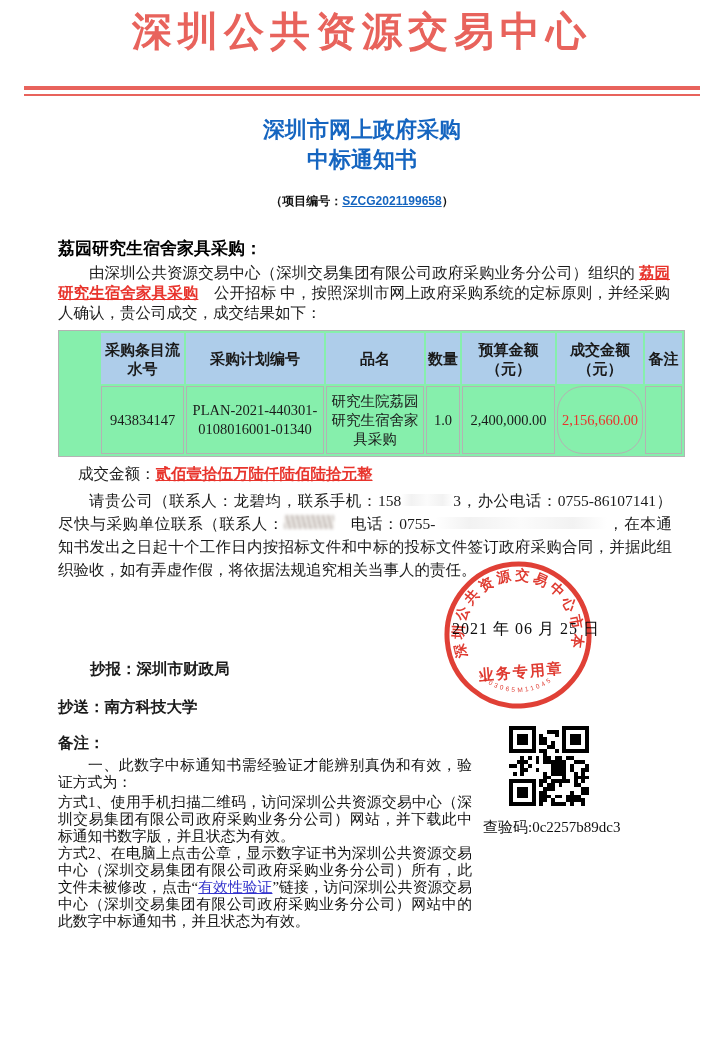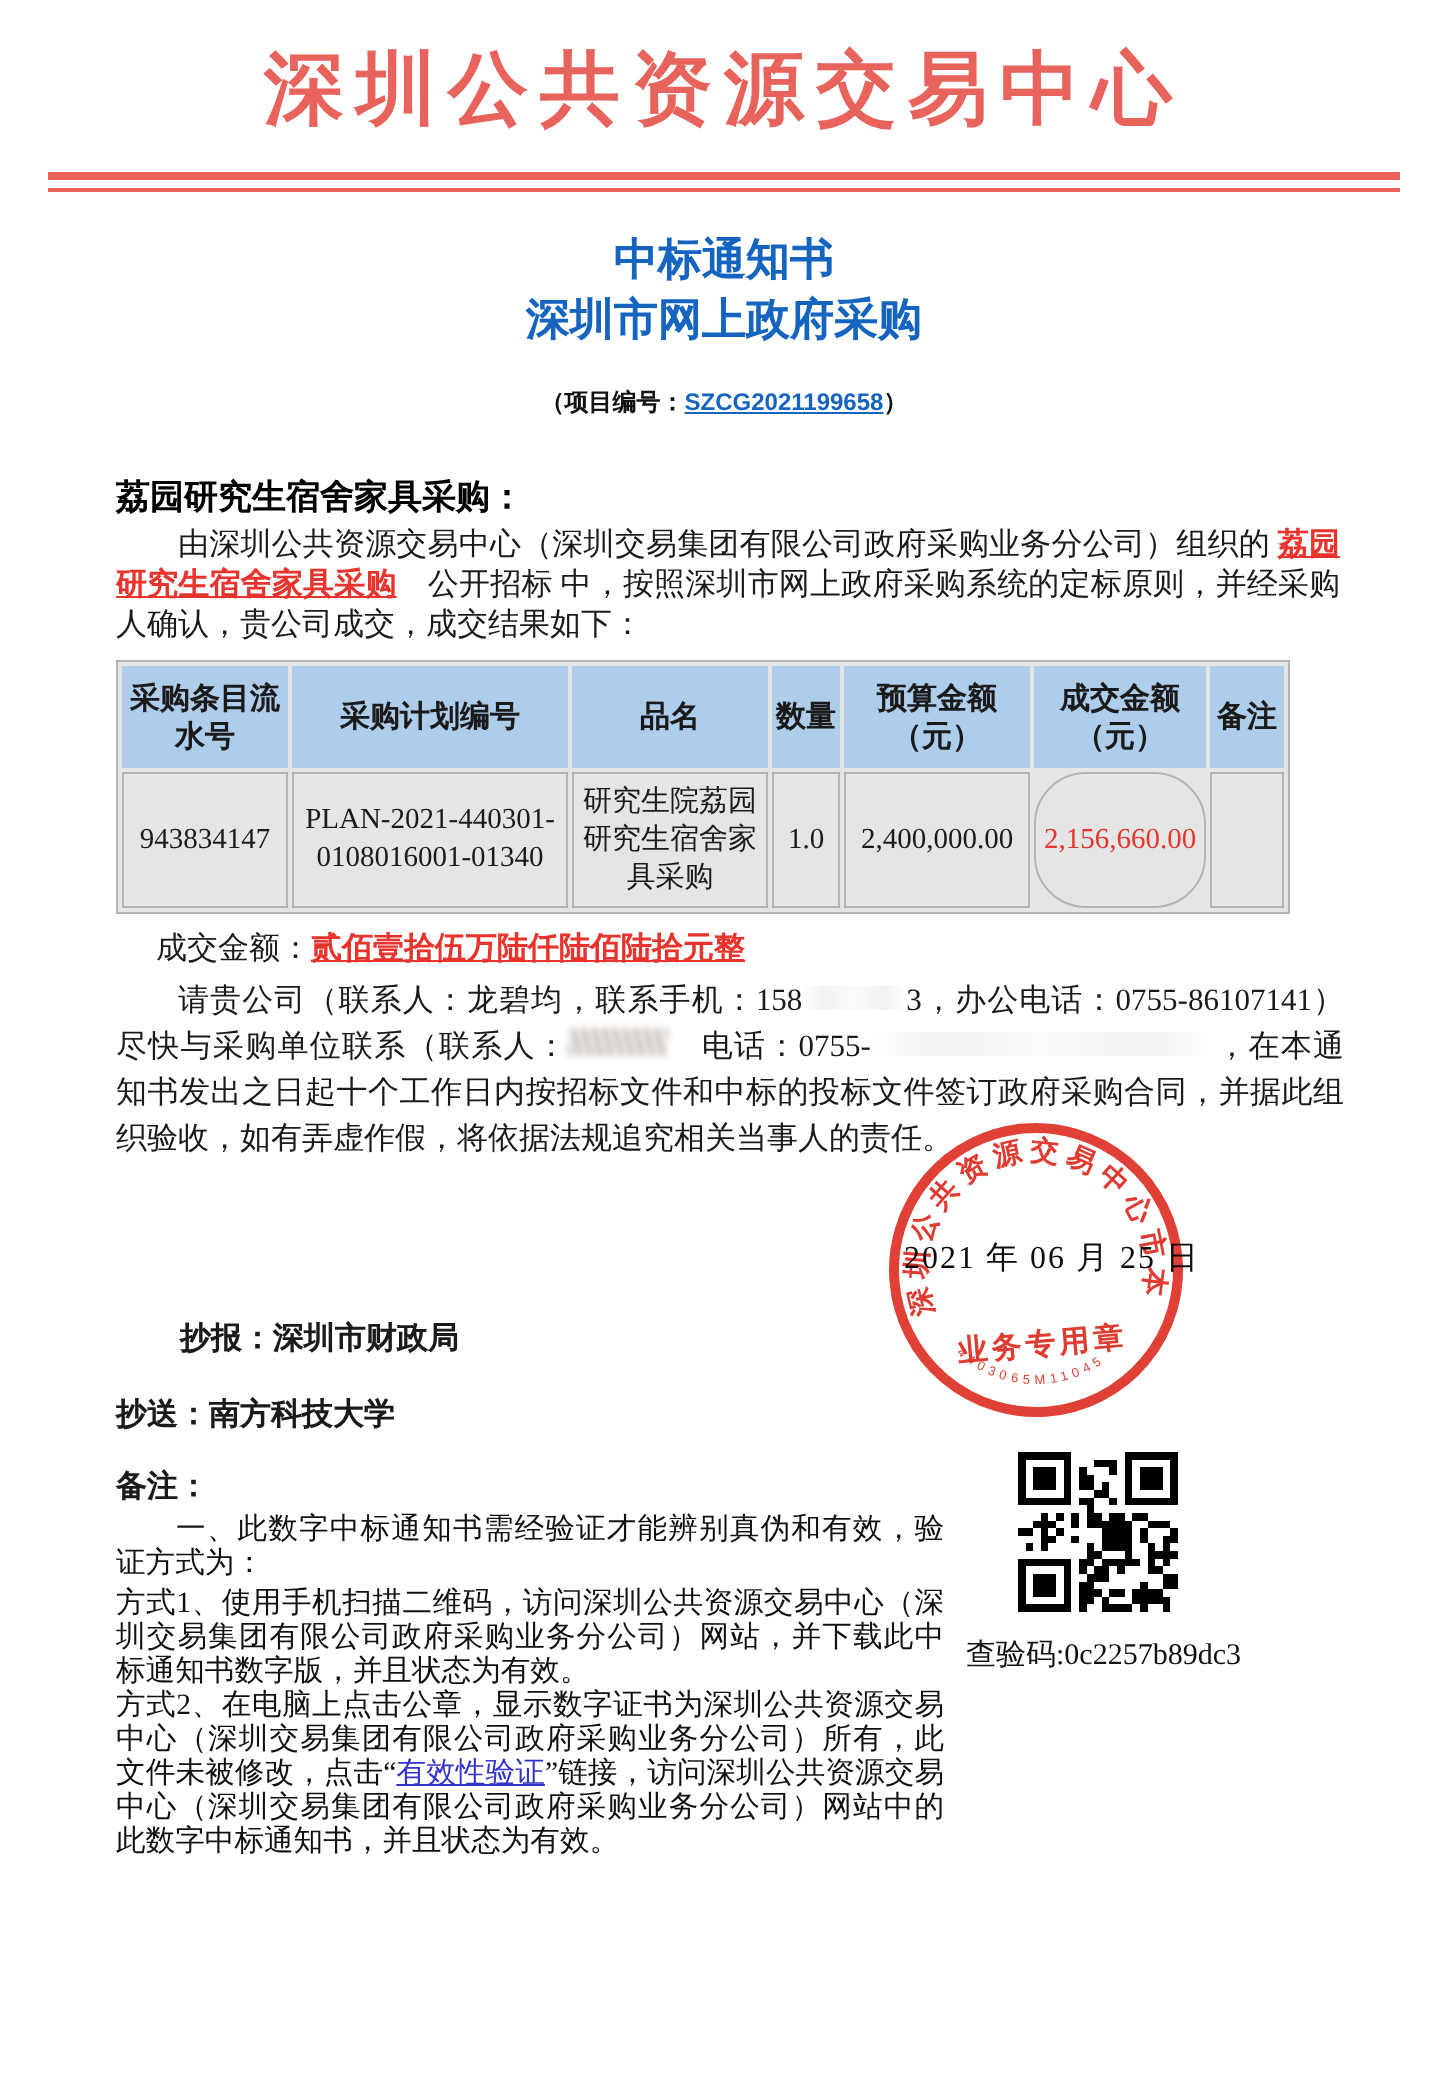--- a/index.html
+++ b/index.html
@@ -3,21 +3,21 @@
 <meta charset="utf-8">
 <style>
   * { margin:0; padding:0; box-sizing:border-box; }
   html,body { background:#ffffff; }
   .page {
     position:relative; width:724px; height:1043px; margin:0 auto;
     background:#fff; overflow:hidden;
     font-family:"Liberation Serif","DejaVu Serif",serif; color:#1a1a1a;
   }
   .org-title {
-    position:absolute; top:17px; left:0; width:100%;
+    position:absolute; top:4px; left:0; width:100%;
     text-align:center; font-size:40px; font-weight:bold;
     color:#e8635c; letter-spacing:6px;
     font-family:Liberation Sans, sans-serif;
   }
   .rule { position:absolute; left:24px; width:676px; background:#e8635c; }
   .rule-thick { top:86px; height:4px; }
   .rule-thin  { top:94px; height:2px; }
   .doc-title {
     position:absolute; top:115px; left:0; width:100%; text-align:center;
     font-size:22px; font-weight:bold; color:#1565c0; line-height:30px;
@@ -34,22 +34,22 @@
     font-family:"Liberation Sans","DejaVu Sans",sans-serif; color:#000;
   }
   .intro {
     position:absolute; top:263px; left:58px; width:612px;
     font-size:15.5px; line-height:20px; text-align:justify; text-indent:31px;
   }
   .red-link { color:#e8342c; text-decoration:underline; font-weight:bold; }
   .award-table {
     position:absolute; top:330px; left:58px; width:579px;
     border-collapse:separate; border-spacing:2px;
-    border:1px solid #b3b3b3; background:#e5e5e5;
-    font-size:14.5px; table-layout:fixed;
+    border:1px solid #b3b3b3; background:#86efac;
+    font-size:14.5px; table-layout:fixed;padding-left:40px;
   }
   .award-table th {
     background:#aecdea; font-weight:bold; text-align:center; vertical-align:middle;
     height:51px; padding:2px; font-family:"Liberation Sans","DejaVu Sans",sans-serif;
     font-size:15px; line-height:19px;
   }
   .award-table td {
     border:1px solid #b3b3b3; text-align:center; vertical-align:middle;
     height:68px; padding:2px; line-height:19px; word-wrap:break-word;
   }
@@ -93,22 +93,22 @@
 <body>
 
 <div class="page">
 
   <div class="org-title">深圳公共资源交易中心</div>
 
   <div class="rule rule-thick"></div>
   <div class="rule rule-thin"></div>
 
   <div class="doc-title">
+    <div>深圳市网上政府采购</div>
     <div>中标通知书</div>
-    <div>深圳市网上政府采购</div>
   </div>
 
   <div class="project-line"><span>（项目编号：</span><span class="project-no">SZCG2021199658</span><span>）</span></div>
 
   <div class="addressee">荔园研究生宿舍家具采购：</div>
 
   <p class="intro"><span>由深圳公共资源交易中心（深圳交易集团有限公司政府采购业务分公司）组织的 </span><span class="red-link">荔园研究生宿舍家具采购</span><span>　公开招标 中，按照深圳市网上政府采购系统的定标原则，并经采购人确认，贵公司成交，成交结果如下：</span></p>
 
   <table class="award-table">
     <colgroup>

